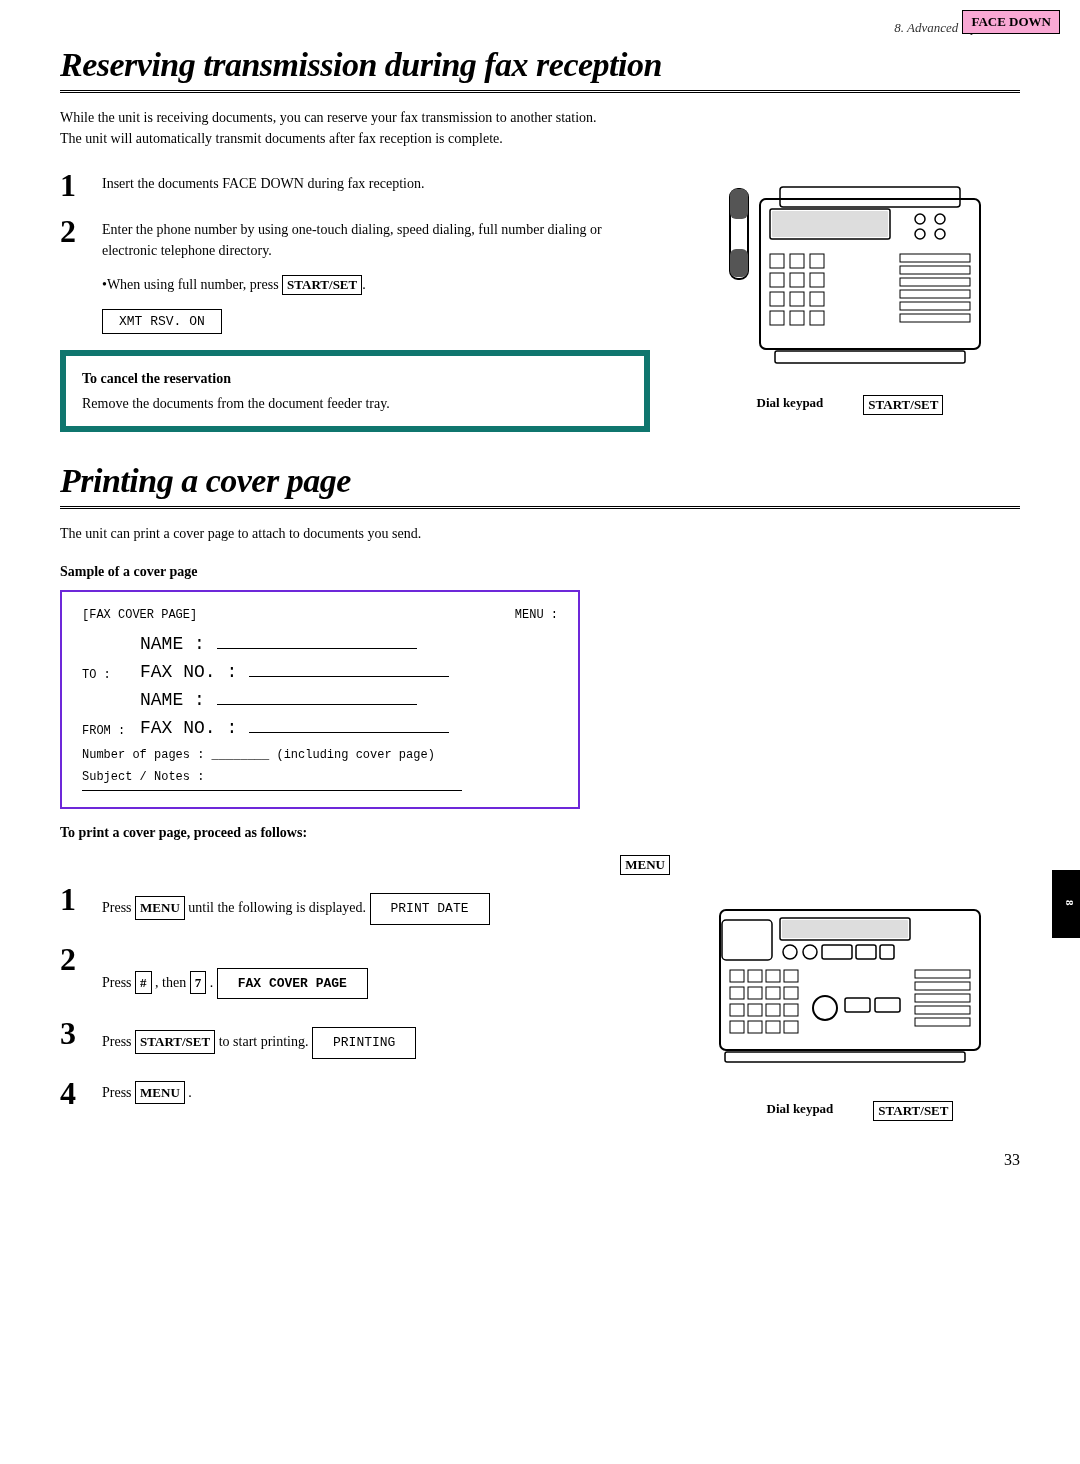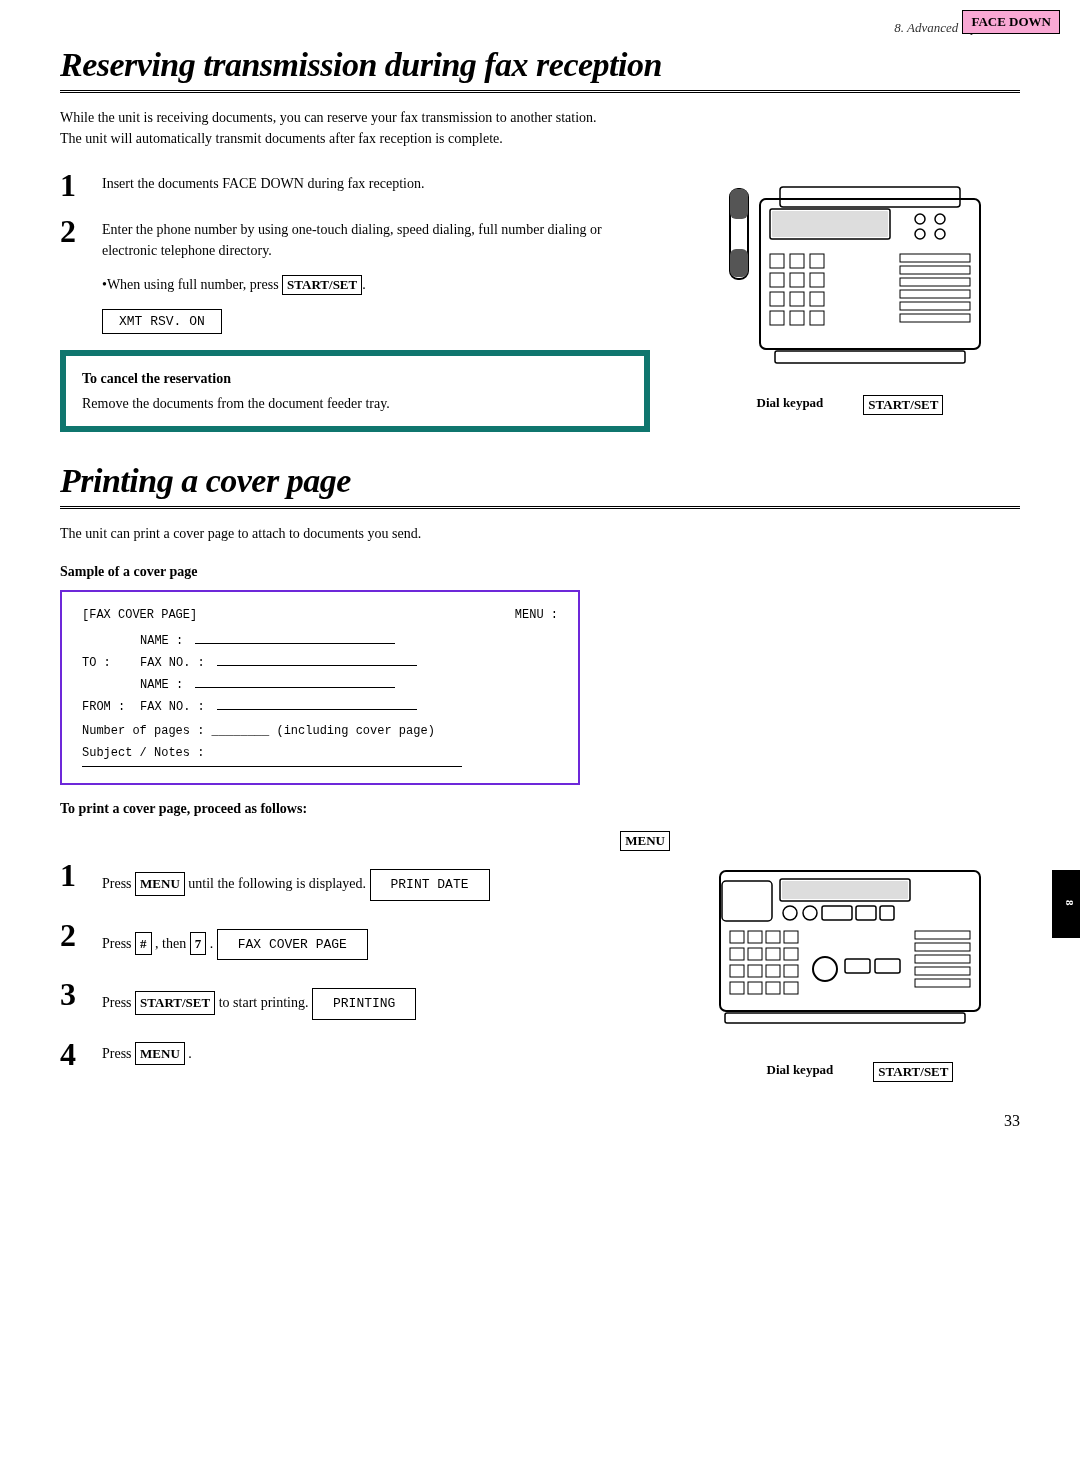--- a/index.html
+++ b/index.html
@@ -165,21 +165,21 @@
     .cover-page-sample .cp-field {
       display: flex;
       flex-direction: column;
       gap: 4px;
     }
 
     .cover-page-sample .cp-line {
       display: flex;
       align-items: baseline;
       gap: 12px;
-      font-size: 12px;
+      font-size: 18px;
     }
 
     .cp-underline {
       border-bottom: 1px solid #000;
       width: 200px;
       display: inline-block;
     }
 
     .cover-page-sample .cp-pages {
       margin-top: 10px;
@@ -444,21 +444,21 @@
     </div>
 
     <div class="step-small">
       <div class="step-num">2</div>
       <div class="step-text">
         <span>Press</span>
         <span class="inline-btn">#</span>
         <span>, then</span>
         <span class="inline-btn">7</span>
         <span>.</span>
-        <div class="display-box" style="margin-left:0; margin-top:6px;">FAX COVER PAGE</div>
+        <div class="display-box" style="margin-left:0; margin-top:21px;font-weight:bold;">FAX COVER PAGE</div>
       </div>
     </div>
 
     <div class="step-small">
       <div class="step-num">3</div>
       <div class="step-text">
         <span>Press</span>
         <span class="inline-btn">START/SET</span>
         <span>to start printing.</span>
         <div class="display-box" style="margin-left:0; margin-top:6px;">PRINTING</div>

